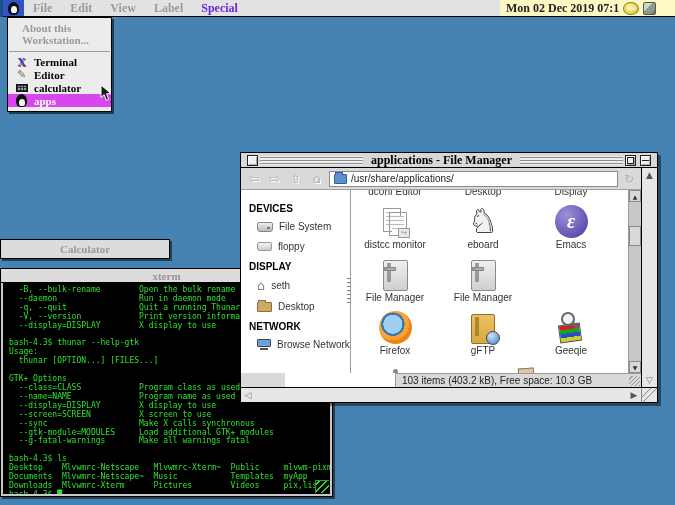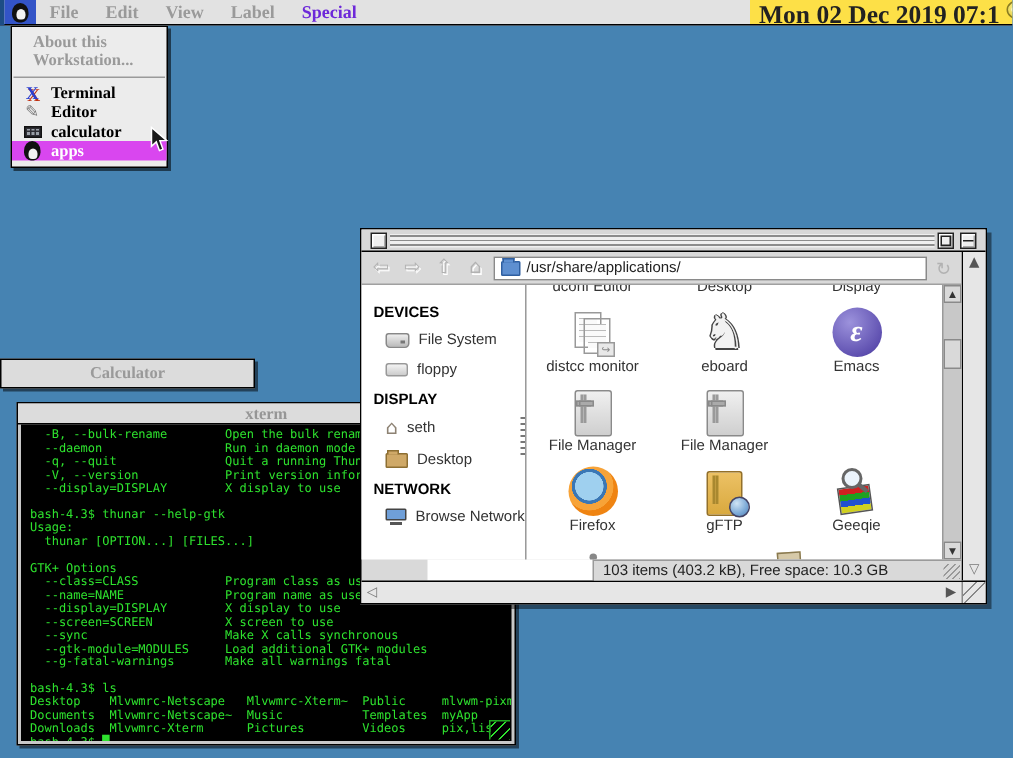--- a/index.html
+++ b/index.html
@@ -10,22 +10,22 @@
   .menubar { position:absolute; top:0; left:0; width:675px; height:17px;
              background:#e2e2e2; border-bottom:1px solid #000;
              display:flex; align-items:center; }
   .mb-notch { width:3px; height:17px; background:#1d4d85; }
   .mb-logo { width:21px; height:16px; background:#3354c7; display:flex;
              align-items:center; justify-content:center; }
   .mb-item { font-family:"Liberation Serif", serif; font-weight:bold; font-size:12px;
              padding:0 9px; color:#9a9a9a; line-height:16px; }
   .mb-item.active { color:#6d28d9; }
   .mb-clock { position:absolute; right:0; top:0; height:16px; left:500px;
-              background:#fde047; display:flex; align-items:flex-start; gap:4px;
-              font-family:"Liberation Serif", serif; font-weight:bold; font-size:17px;
+              background:#fef9c3; display:flex; align-items:center; gap:4px;
+              font-family:"Liberation Serif", serif; font-weight:bold; font-size:12px;
               color:#222; padding-left:6px; white-space:nowrap; overflow:hidden; }
 
   .applet-yellow { width:16px; height:13px; border-radius:50%;
         background:radial-gradient(circle at 40% 35%, #fdf6a0, #e4cf45 70%, #b8a52e);
         border:1px solid #8a7c22; flex:none; }
   .applet-yellow::after { content:""; display:block; margin:4px auto 0; width:9px; height:3px;
         background:#f7efc0; border-radius:2px; }
   .applet-photo { width:13px; height:13px; border-radius:2px; flex:none;
         background:linear-gradient(135deg,#cfd8c8 0 40%, #8f9a8d 40% 70%, #5d6b5e);
         border:1px solid #555; }
@@ -59,21 +59,21 @@
   
   .calcbar { position:absolute; left:0; top:239px; width:170px; height:20px;
              background:#dcdcdc; border:1px solid #000;
              box-shadow:2px 2px 0 rgba(0,0,0,.5);
              display:flex; align-items:center; justify-content:center;
              font-family:"Liberation Serif", serif; font-weight:bold; font-size:11px; color:#9a9a9a; }
 
   
   .xterm { position:absolute; left:0; top:268px; width:333px; height:229px;
            border:1px solid #000; background:#c8c8c8;
-           box-shadow:2px 2px 0 rgba(0,0,0,.5); display:flex; flex-direction:column;margin-left:11px; }
+           box-shadow:2px 2px 0 rgba(0,0,0,.5); display:flex; flex-direction:column; }
   .xterm-titlebar { height:14px; background:#dcdcdc; border-bottom:1px solid #000;
            display:flex; align-items:center; justify-content:center;
            font-family:"Liberation Serif", serif; font-weight:bold; font-size:11px; color:#969696; }
   .xterm-body { flex:1; background:#000; margin:0 2px 2px 2px; overflow:hidden;
            color:#2ee22e; font-family:"DejaVu Sans Mono", monospace;
            font-size:8px; line-height:8.9px; padding:3px 0 0 6px; white-space:pre; }
   .xterm-grip { position:absolute; right:3px; bottom:3px; width:14px; height:13px;
            background:repeating-linear-gradient(135deg, #000 0 2px, #2ee22e 2px 3px, #000 3px 5px);
            border-top:1px solid #2a2; border-left:1px solid #2a2; }
 
@@ -313,20 +313,21 @@
 Downloads  Mlvwmrc-Xterm      Pictures        Videos     pix,list
 bash-4.3$ █</pre>
     <div class="xterm-grip"></div>
   </div>
 
   <div class="fm">
 
     <div class="fm-titlebar">
       <div class="tb-box"></div>
       <span class="stripe"></span>
+      <span class="fm-title">applications - File Manager</span>
       <span class="stripe"></span>
       <div class="tb-box tb-zoom"></div>
       <div class="tb-box tb-shade"></div>
     </div>
 
     <div class="fm-main">
       <div class="fm-content">
 
         <div class="fm-toolbar">
           <span class="nav-btn">⇦</span>

